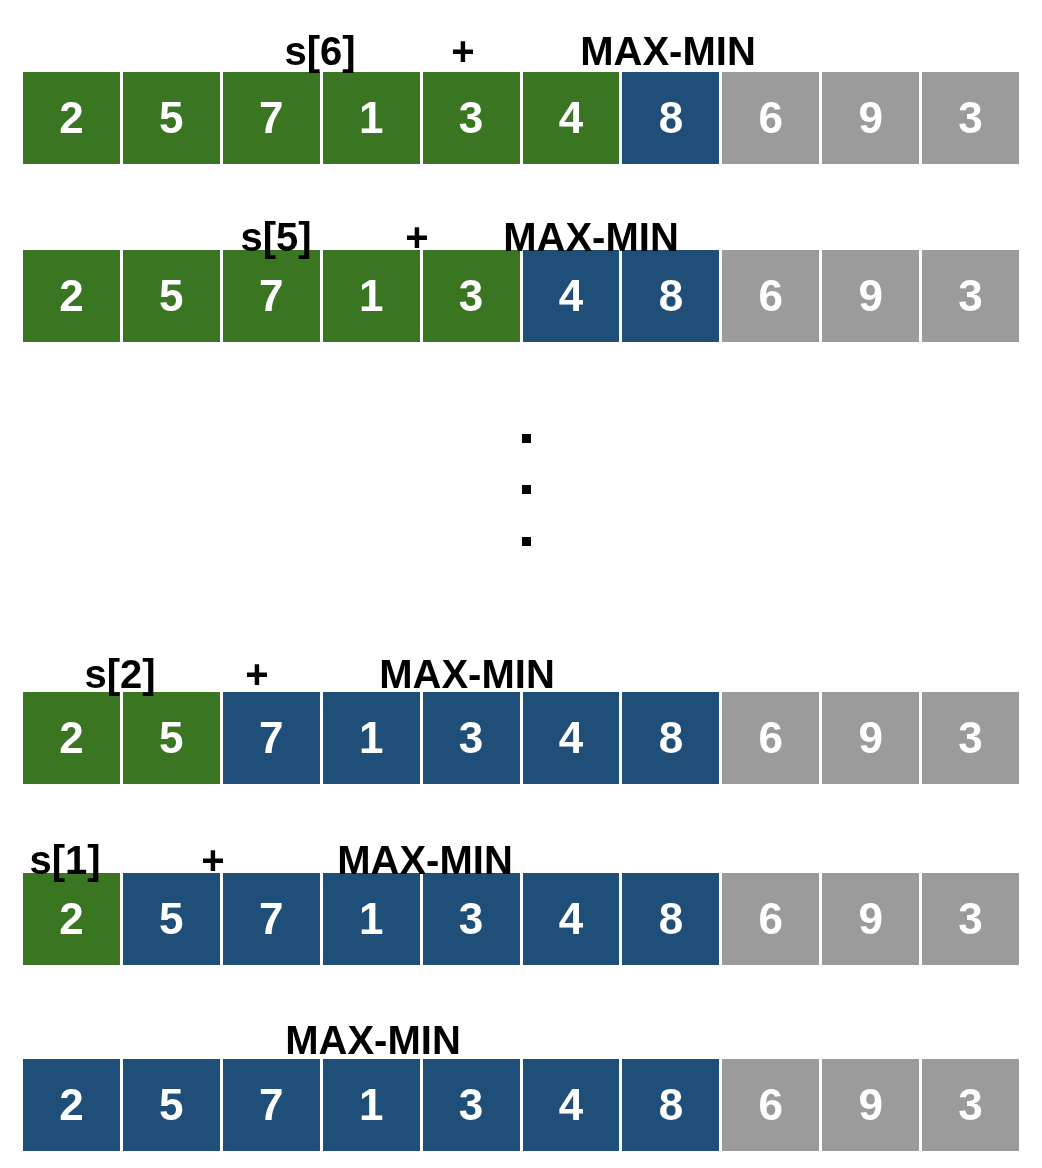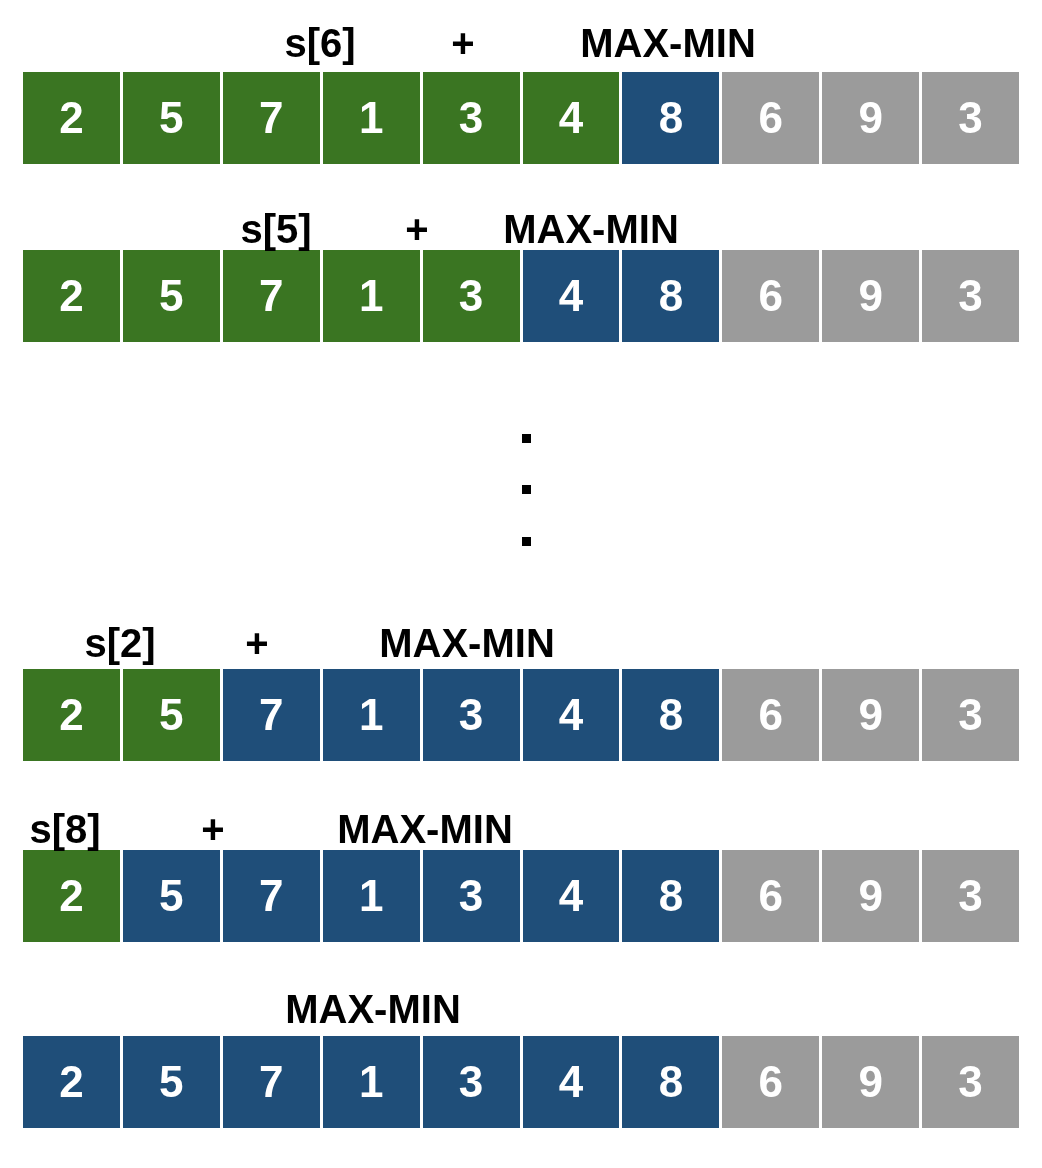--- a/index.html
+++ b/index.html
@@ -19,21 +19,21 @@
     height: 50px;
     font-weight: bold;
     font-size: 40px;
     color: var(--color-label, #000);
   }
   .labels span {
     position: absolute;
     transform: translateX(-50%);
     white-space: nowrap;
     line-height: 50px;
-    top: 4px;
+    top: 12px;
   }
   .array {
     display: flex;
     gap: 3px;
     height: 92px;
   }
   .cell {
     flex: 1 1 0;
     display: flex;
     align-items: center;
@@ -102,21 +102,21 @@
     <div class="cell" data-color="gray">3</div>
   </div>
 </div>
 
 <div class="dots" style="margin-top:92px">
   <div class="dot"></div>
   <div class="dot"></div>
   <div class="dot"></div>
 </div>
 
-<div class="section" style="margin-top:68px">
+<div class="section" style="margin-top:91px">
   <div class="labels">
     <span style="left:97px">s[2]</span>
     <span style="left:234px">+</span>
     <span style="left:444px">MAX-MIN</span>
   </div>
   <div class="array" style="margin-top:5px">
     <div class="cell" data-color="green">2</div>
     <div class="cell" data-color="green">5</div>
     <div class="cell" data-color="blue">7</div>
     <div class="cell" data-color="blue">1</div>
@@ -124,21 +124,21 @@
     <div class="cell" data-color="blue">4</div>
     <div class="cell" data-color="blue">8</div>
     <div class="cell" data-color="gray">6</div>
     <div class="cell" data-color="gray">9</div>
     <div class="cell" data-color="gray">3</div>
   </div>
 </div>
 
 <div class="section" style="margin-top:39px">
   <div class="labels">
-    <span style="left:42px">s[8]</span>
+    <span style="left:42px">s[1]</span>
     <span style="left:190px">+</span>
     <span style="left:402px">MAX-MIN</span>
   </div>
   <div class="array">
     <div class="cell" data-color="green">2</div>
     <div class="cell" data-color="blue">5</div>
     <div class="cell" data-color="blue">7</div>
     <div class="cell" data-color="blue">1</div>
     <div class="cell" data-color="blue">3</div>
     <div class="cell" data-color="blue">4</div>

